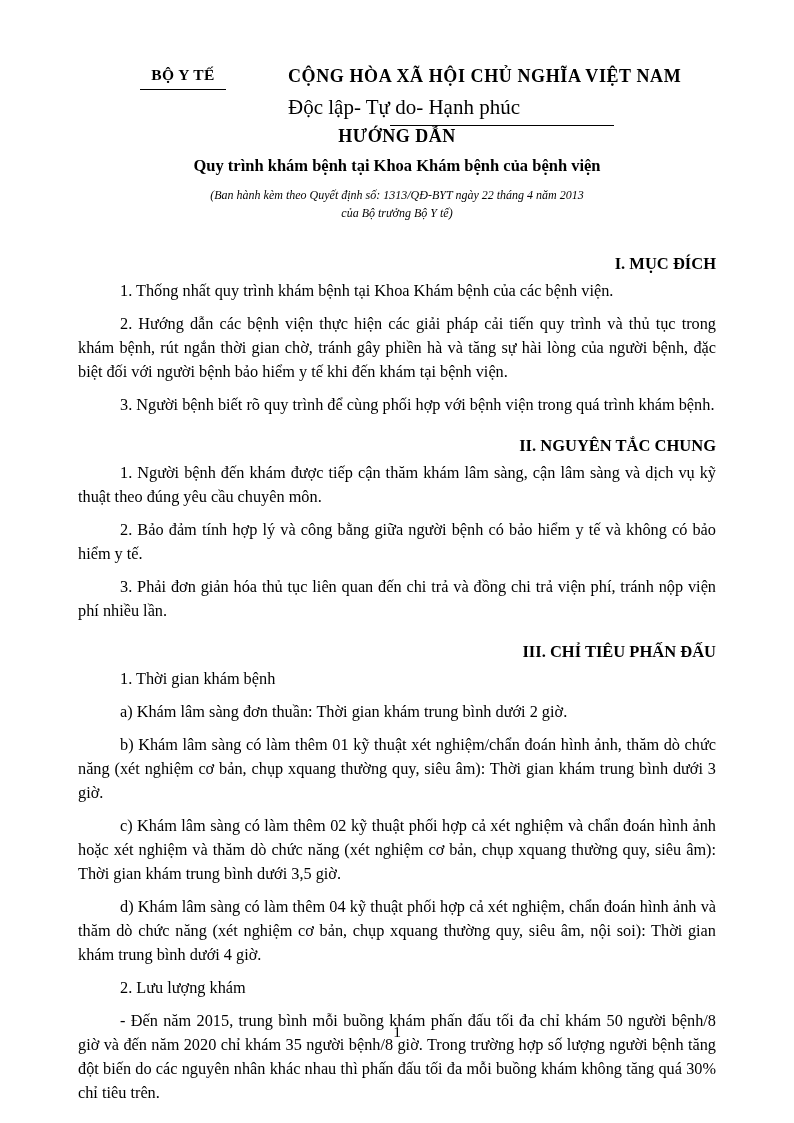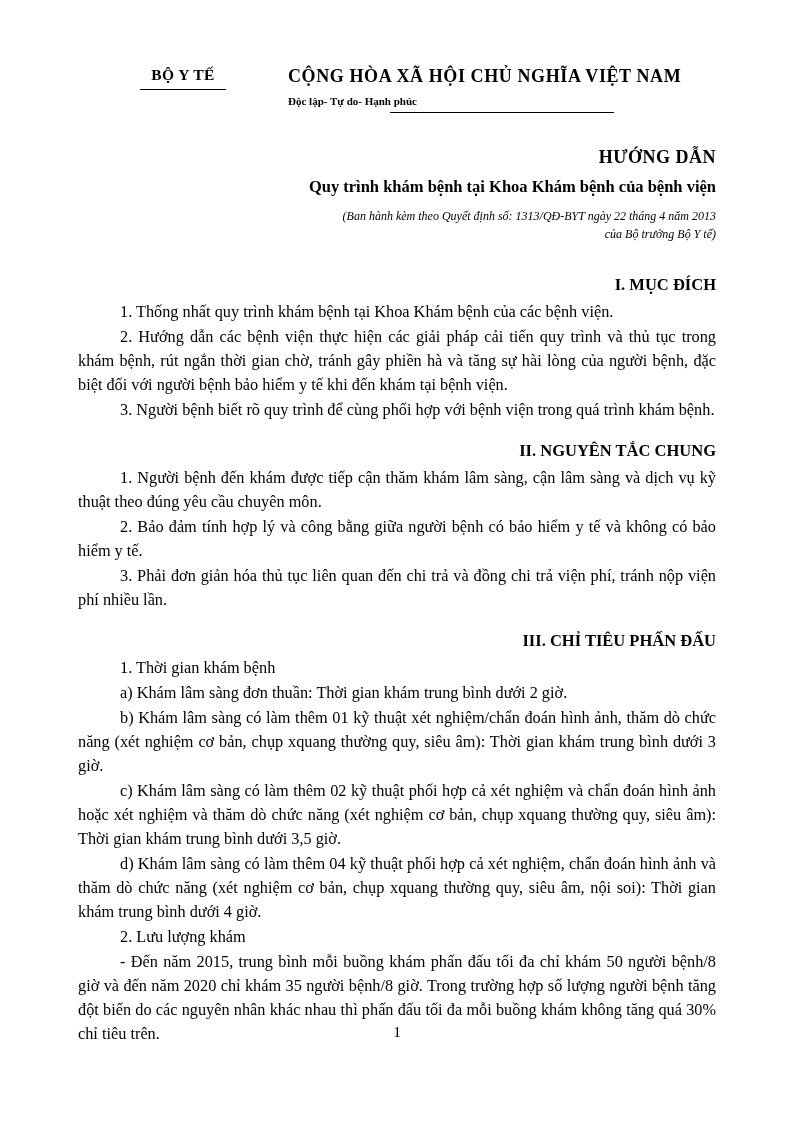--- a/index.html
+++ b/index.html
@@ -52,37 +52,36 @@
     background: #000;
     margin: 2px auto 0 auto;
   }
   .nation-title {
     font-weight: bold;
     font-size: 18px;
     letter-spacing: 0.6px;
     line-height: 1.35;
   }
   .nation-motto {
-    font-weight: bold;
-    font-size: 11px;
+    font-weight: normal;
+    font-size: 21px;
     margin-top: 7px;
     display: inline-block;
     padding-bottom: 3px;
   }
   .rule-motto {
     width: 224px;
     height: 1px;
     background: #000;
     margin: 2px auto 0 auto;
   }
 
   
   .title-block {
-    text-align: right;
-    margin-top: 34px;
+    text-align: center;
   }
   .doc-title {
     font-weight: bold;
     font-size: 18px;
     letter-spacing: 0.5px;
   }
   .doc-subtitle {
     font-weight: bold;
     font-size: 16.5px;
     margin-top: 9px;
@@ -110,21 +109,21 @@
     text-align: right;
   }
   .section-head:first-child {
     margin-top: 0;
   }
   p.para {
     margin: 0;
     text-indent: 42px;
   }
   p.para + p.para {
-    margin-top: 1px;
+    margin-top: 9px;
   }
 
   
   .page-number {
     position: absolute;
     bottom: 28px;
     left: 0;
     width: 100%;
     text-align: center;
     font-size: 15.5px;

